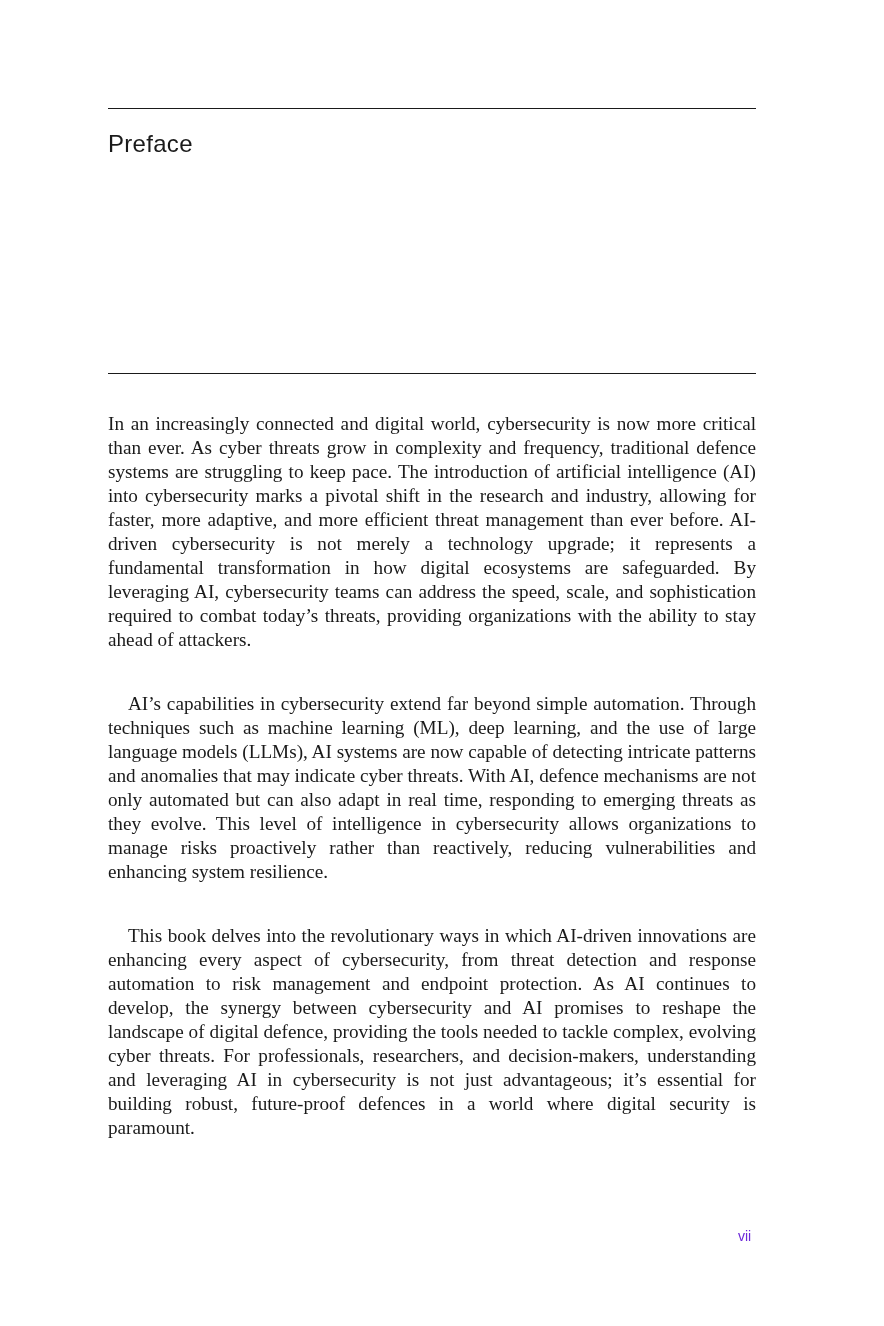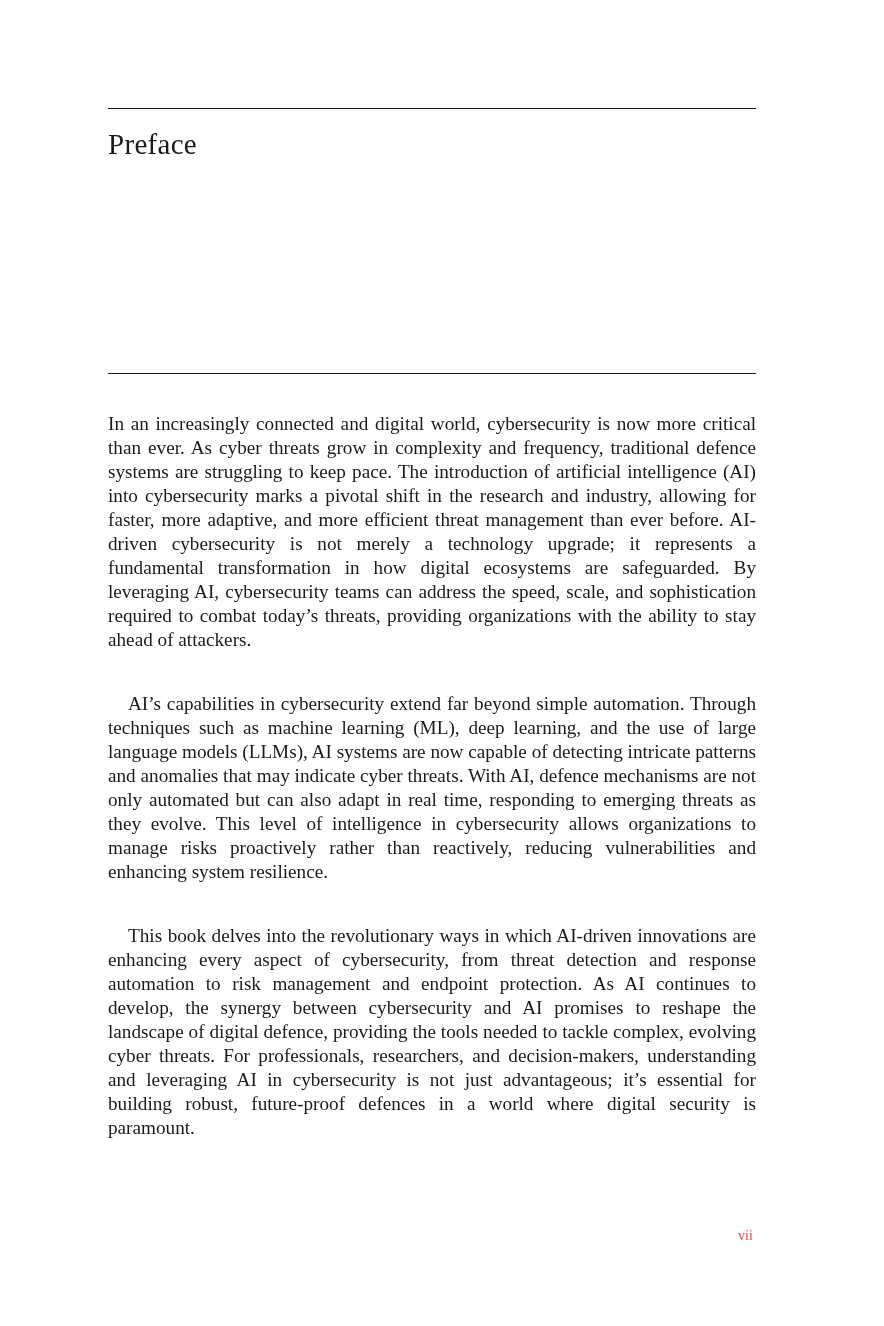--- a/index.html
+++ b/index.html
@@ -21,23 +21,23 @@
       height: 0;
       border-top: 1.3px solid #1a1a1a;
     }
     .rule-top { top: 108px; }
     .rule-bottom { top: 373px; }
     .chapter-title {
       position: absolute;
       left: 108px;
       top: 122px;
       margin: 0;
-      font-family: Liberation Serif, serif;
+      font-family: Liberation Sans, sans-serif;
       font-weight: normal;
-      font-size: 29px;
+      font-size: 24px;
       letter-spacing: 0.3px;
       line-height: 44px;
       color: #1a1a1a;
     }
     .body-text {
       position: absolute;
       left: 108px;
       top: 412px;
       width: 648px;
       font-family: "Liberation Serif", serif;
@@ -51,24 +51,24 @@
       hyphens: manual;
     }
     .body-text p + p {
       text-indent: 20px;
       margin-top: 40px;
     }
     .page-number {
       position: absolute;
       left: 738px;
       top: 1226px;
-      font-family: Liberation Serif, serif;
+      font-family: Liberation Sans, sans-serif;
       font-size: 14px;
       line-height: 20px;
-      color: #ef4444;
+      color: #6d28d9;
     }
   </style>
 </head>
 <body>
 
 <div class="rule rule-top"></div>
 <h1 class="chapter-title">Preface</h1>
 <div class="rule rule-bottom"></div>
 
 <div class="body-text">

